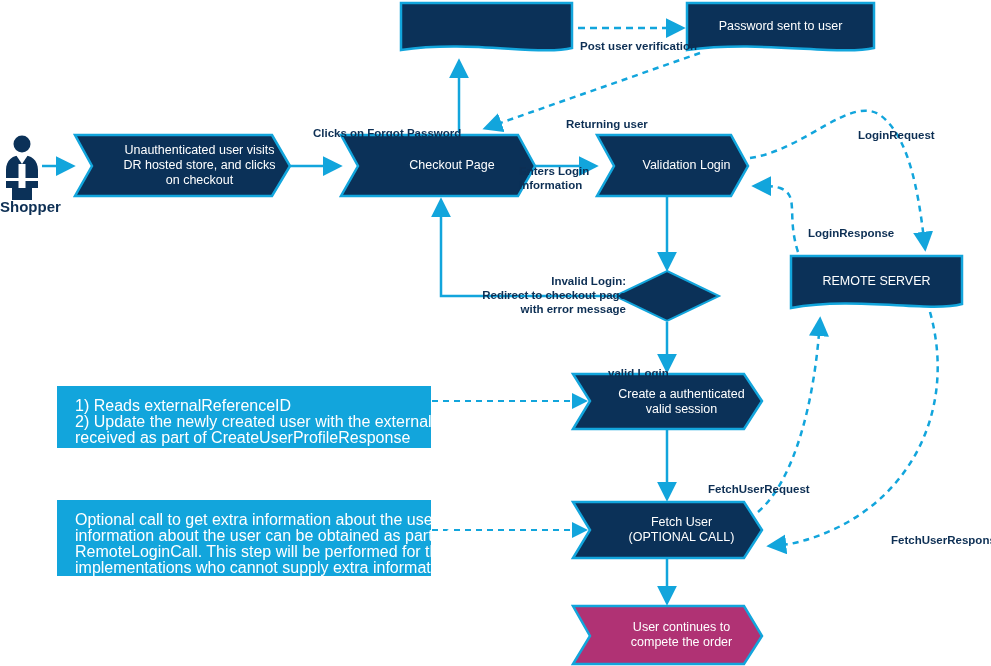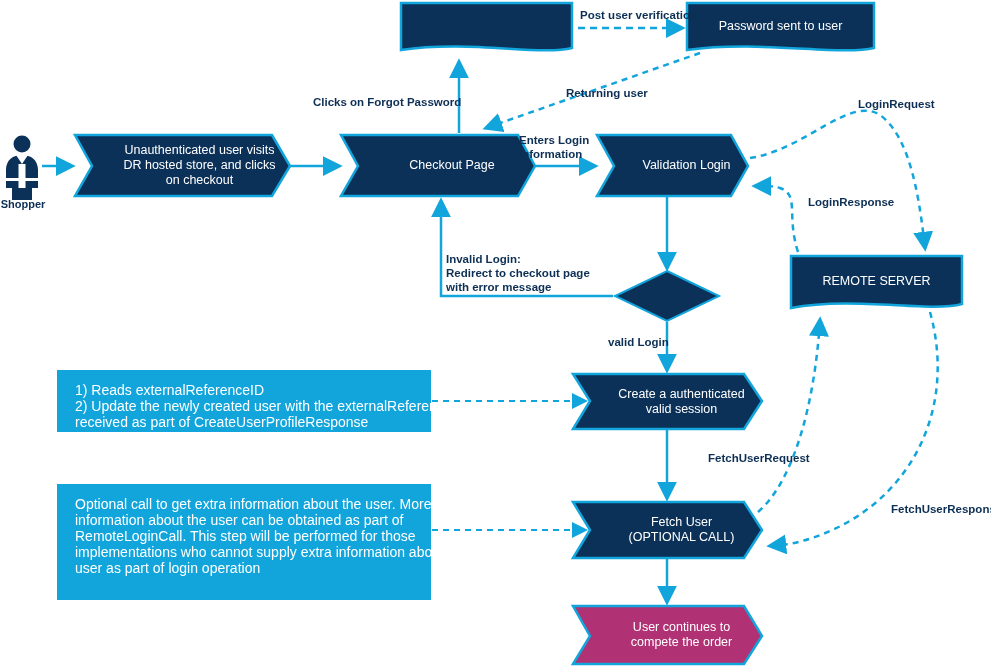--- a/index.html
+++ b/index.html
@@ -13,31 +13,32 @@
   .node{position:absolute;box-sizing:border-box;}
   .node .label{
     position:absolute;left:0;top:0;width:100%;height:100%;
     display:flex;flex-direction:column;align-items:center;justify-content:center;
     color:#ffffff;font-size:12.5px;line-height:15px;text-align:center;
     pointer-events:none;
   }
   .chevron .label{padding-left:14px;padding-right:14px;}
   .info-box{
     position:absolute;background:#12a5dc;box-sizing:border-box;
-    color:#ffffff;font-size:14px;line-height:16px;
+    color:#ffffff;font-size:16px;line-height:16px;
     padding:12px 18px 10px 18px;
+    margin-top:16px;
   }
   .info-box .line{display:block;white-space:nowrap;}
   .edge-label{
     position:absolute;color:#0d2f54;font-size:11.5px;line-height:14px;
-    font-weight:bold;white-space:nowrap;
+    font-weight:bold;white-space:nowrap;margin-top:31px;
   }
   .edge-label.multi{white-space:normal;}
   .shopper-label{
-    position:absolute;color:#0d2f54;font-size:11px;font-weight:bold;
+    position:absolute;color:#0d2f54;font-size:15px;font-weight:bold;
     white-space:nowrap;text-align:center;
   }
 </style>
 </head>
 <body>
 
 <div id="canvas">
 
   <svg class="layer" viewBox="0 0 991 666">
     <defs>
@@ -176,39 +177,39 @@
 
   <div class="edge-label multi" style="left:519px;top:133px;width:72px;text-align:left;">
     <span class="line">Enters Login</span>
     <span class="line">information</span>
   </div>
 
   <div class="edge-label" style="left:858px;top:97px;">LoginRequest</div>
 
   <div class="edge-label" style="left:808px;top:195px;">LoginResponse</div>
 
-  <div class="edge-label multi" style="left:446px;top:252px;width:180px;text-align:left;">
+  <div class="edge-label multi" style="left:446px;top:243px;width:180px;text-align:right;">
     <span class="line" style="display:block;">Invalid Login:</span>
     <span class="line" style="display:block;">Redirect to checkout page</span>
     <span class="line" style="display:block;">with error message</span>
   </div>
 
   <div class="edge-label" style="left:608px;top:335px;">valid Login</div>
 
   <div class="edge-label" style="left:708px;top:451px;">FetchUserRequest</div>
 
   <div class="edge-label" style="left:891px;top:502px;">FetchUserResponse</div>
 
   <div class="info-box" style="left:57px;top:370px;width:374px;height:62px;">
     <span class="line">1) Reads externalReferenceID</span>
     <span class="line">2) Update the newly created user with the externalReference</span>
     <span class="line">received as part of CreateUserProfileResponse</span>
   </div>
 
-  <div class="info-box" style="left:57px;top:484px;width:374px;height:116px;">
+  <div class="info-box" style="left:57px;top:484px;width:374px;height:76px;">
     <span class="line">Optional call to get extra information about the user. More</span>
     <span class="line">information about the user can be obtained as part of</span>
     <span class="line">RemoteLoginCall. This step will be performed for those</span>
     <span class="line">implementations who cannot supply extra information about the</span>
     <span class="line">user as part of login operation</span>
   </div>
 
 </div>
 
 </body></html>

